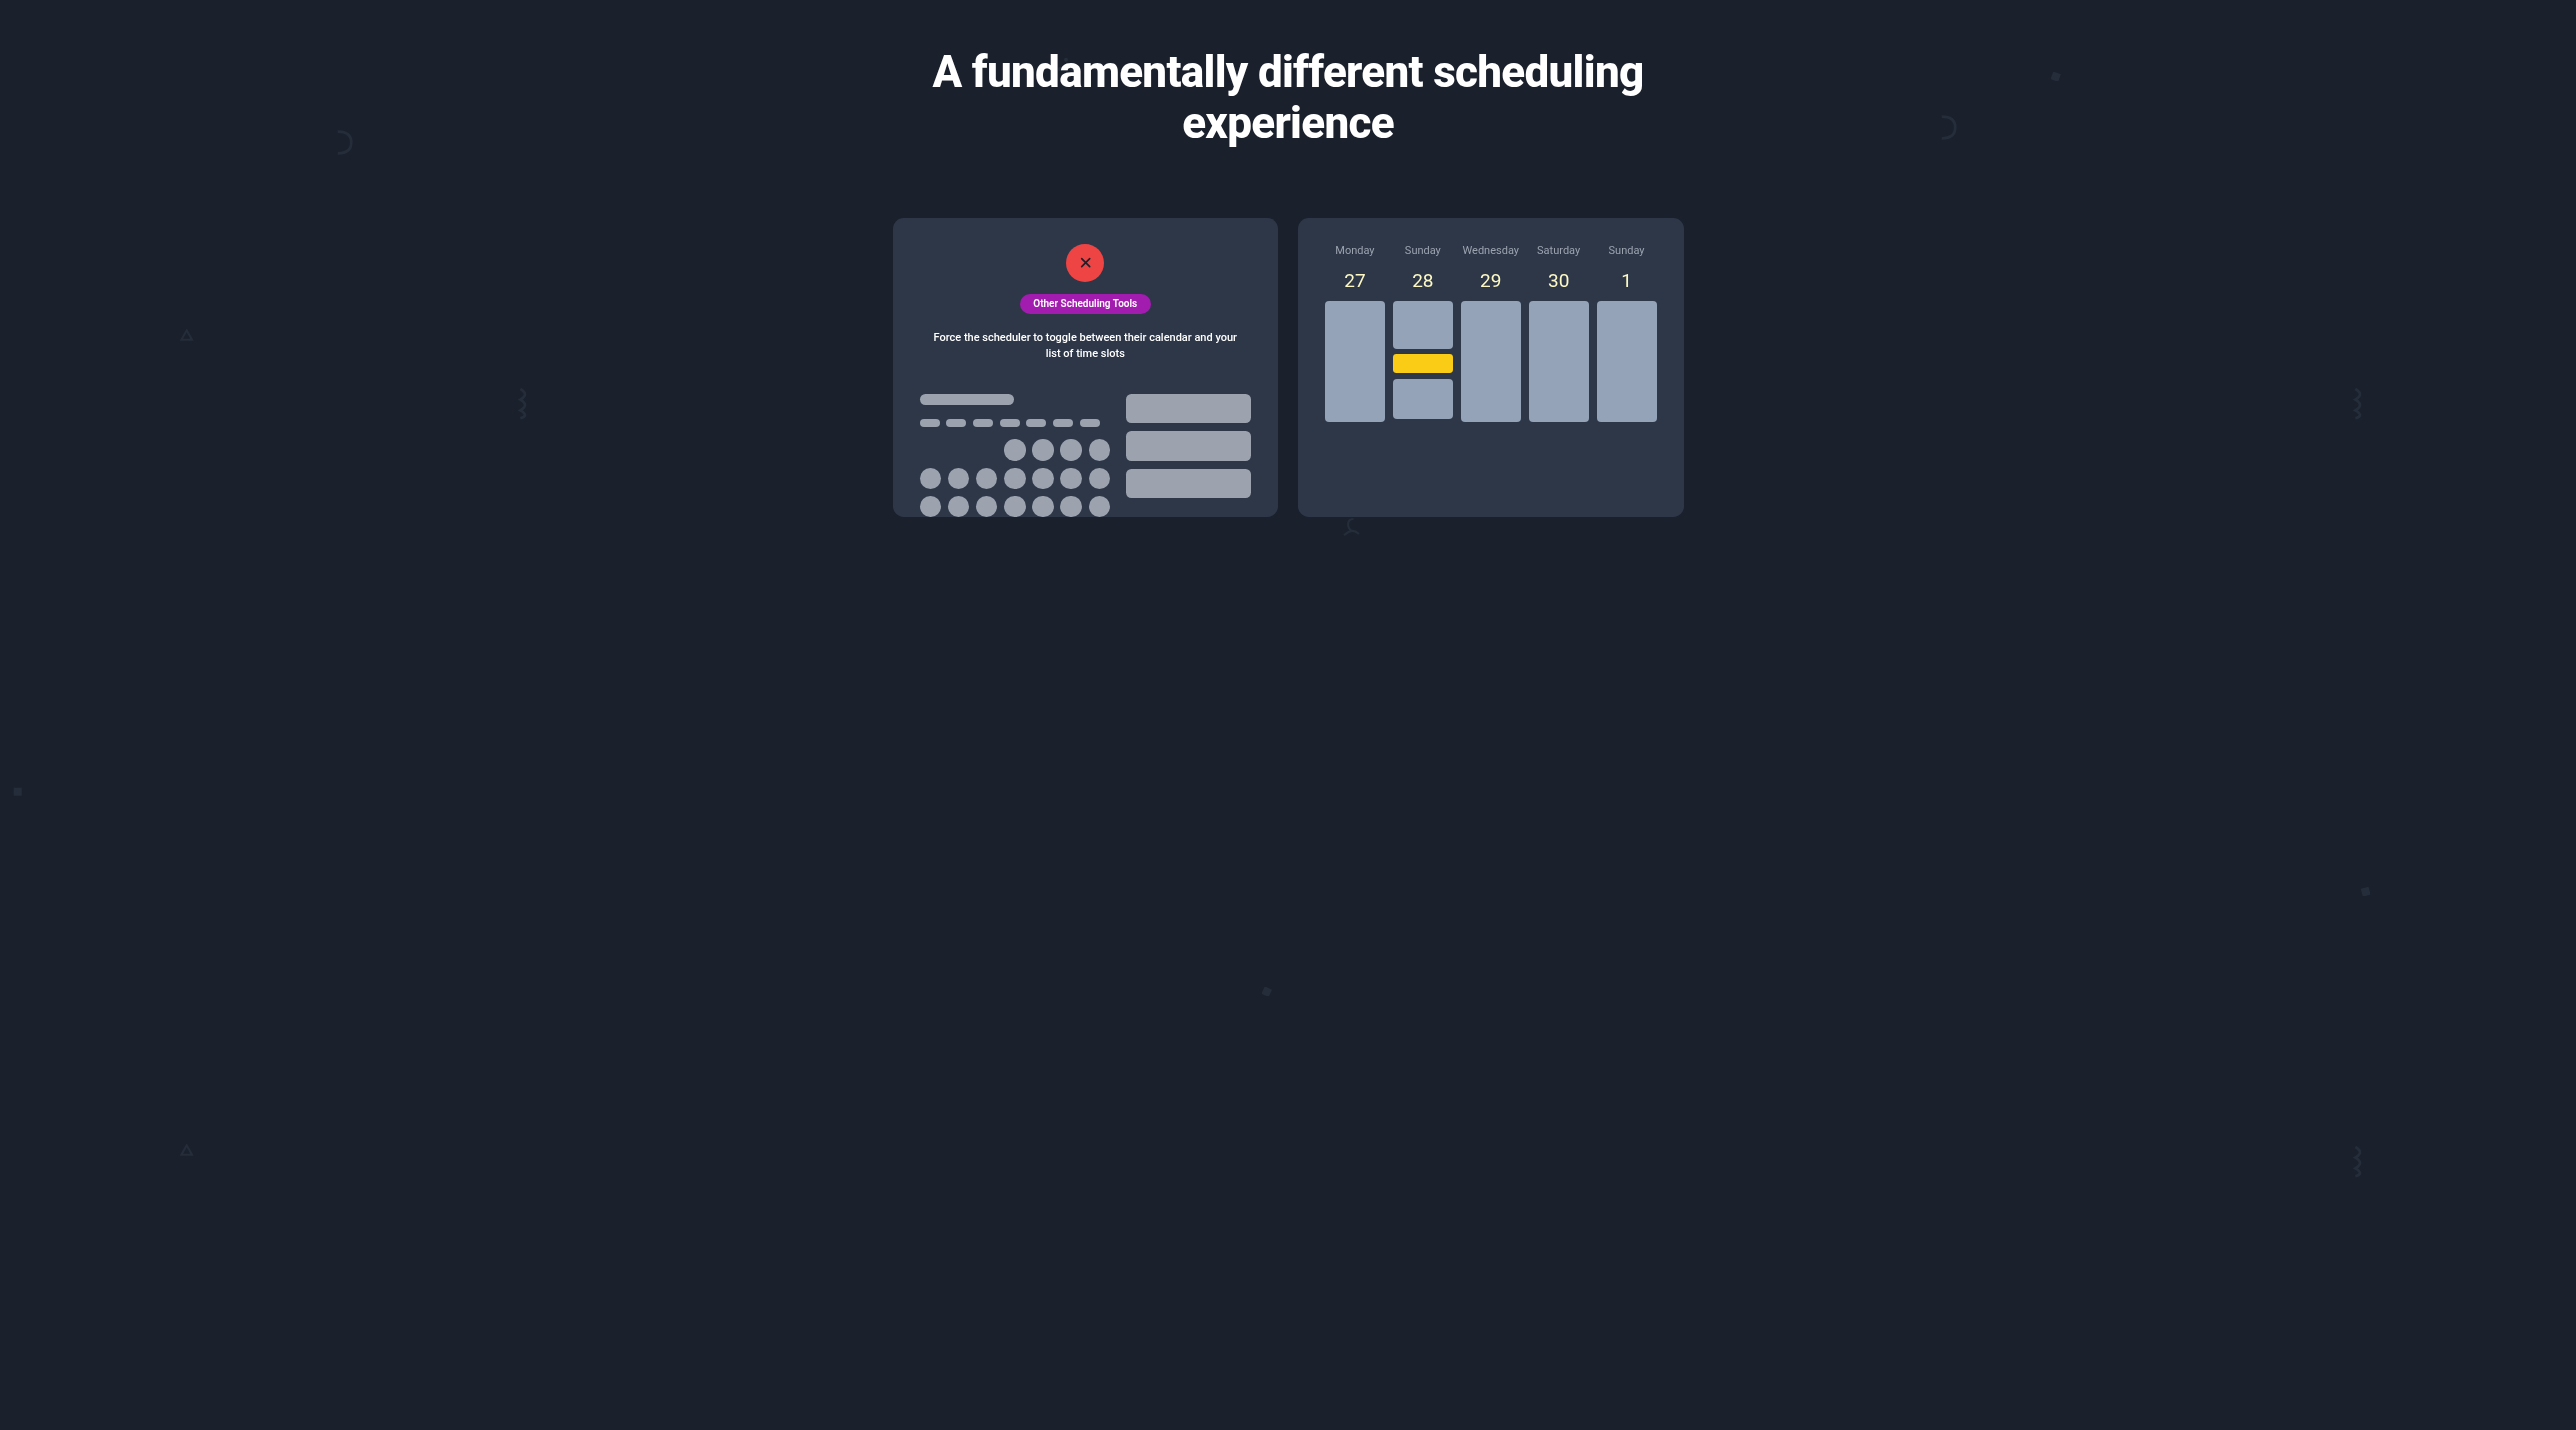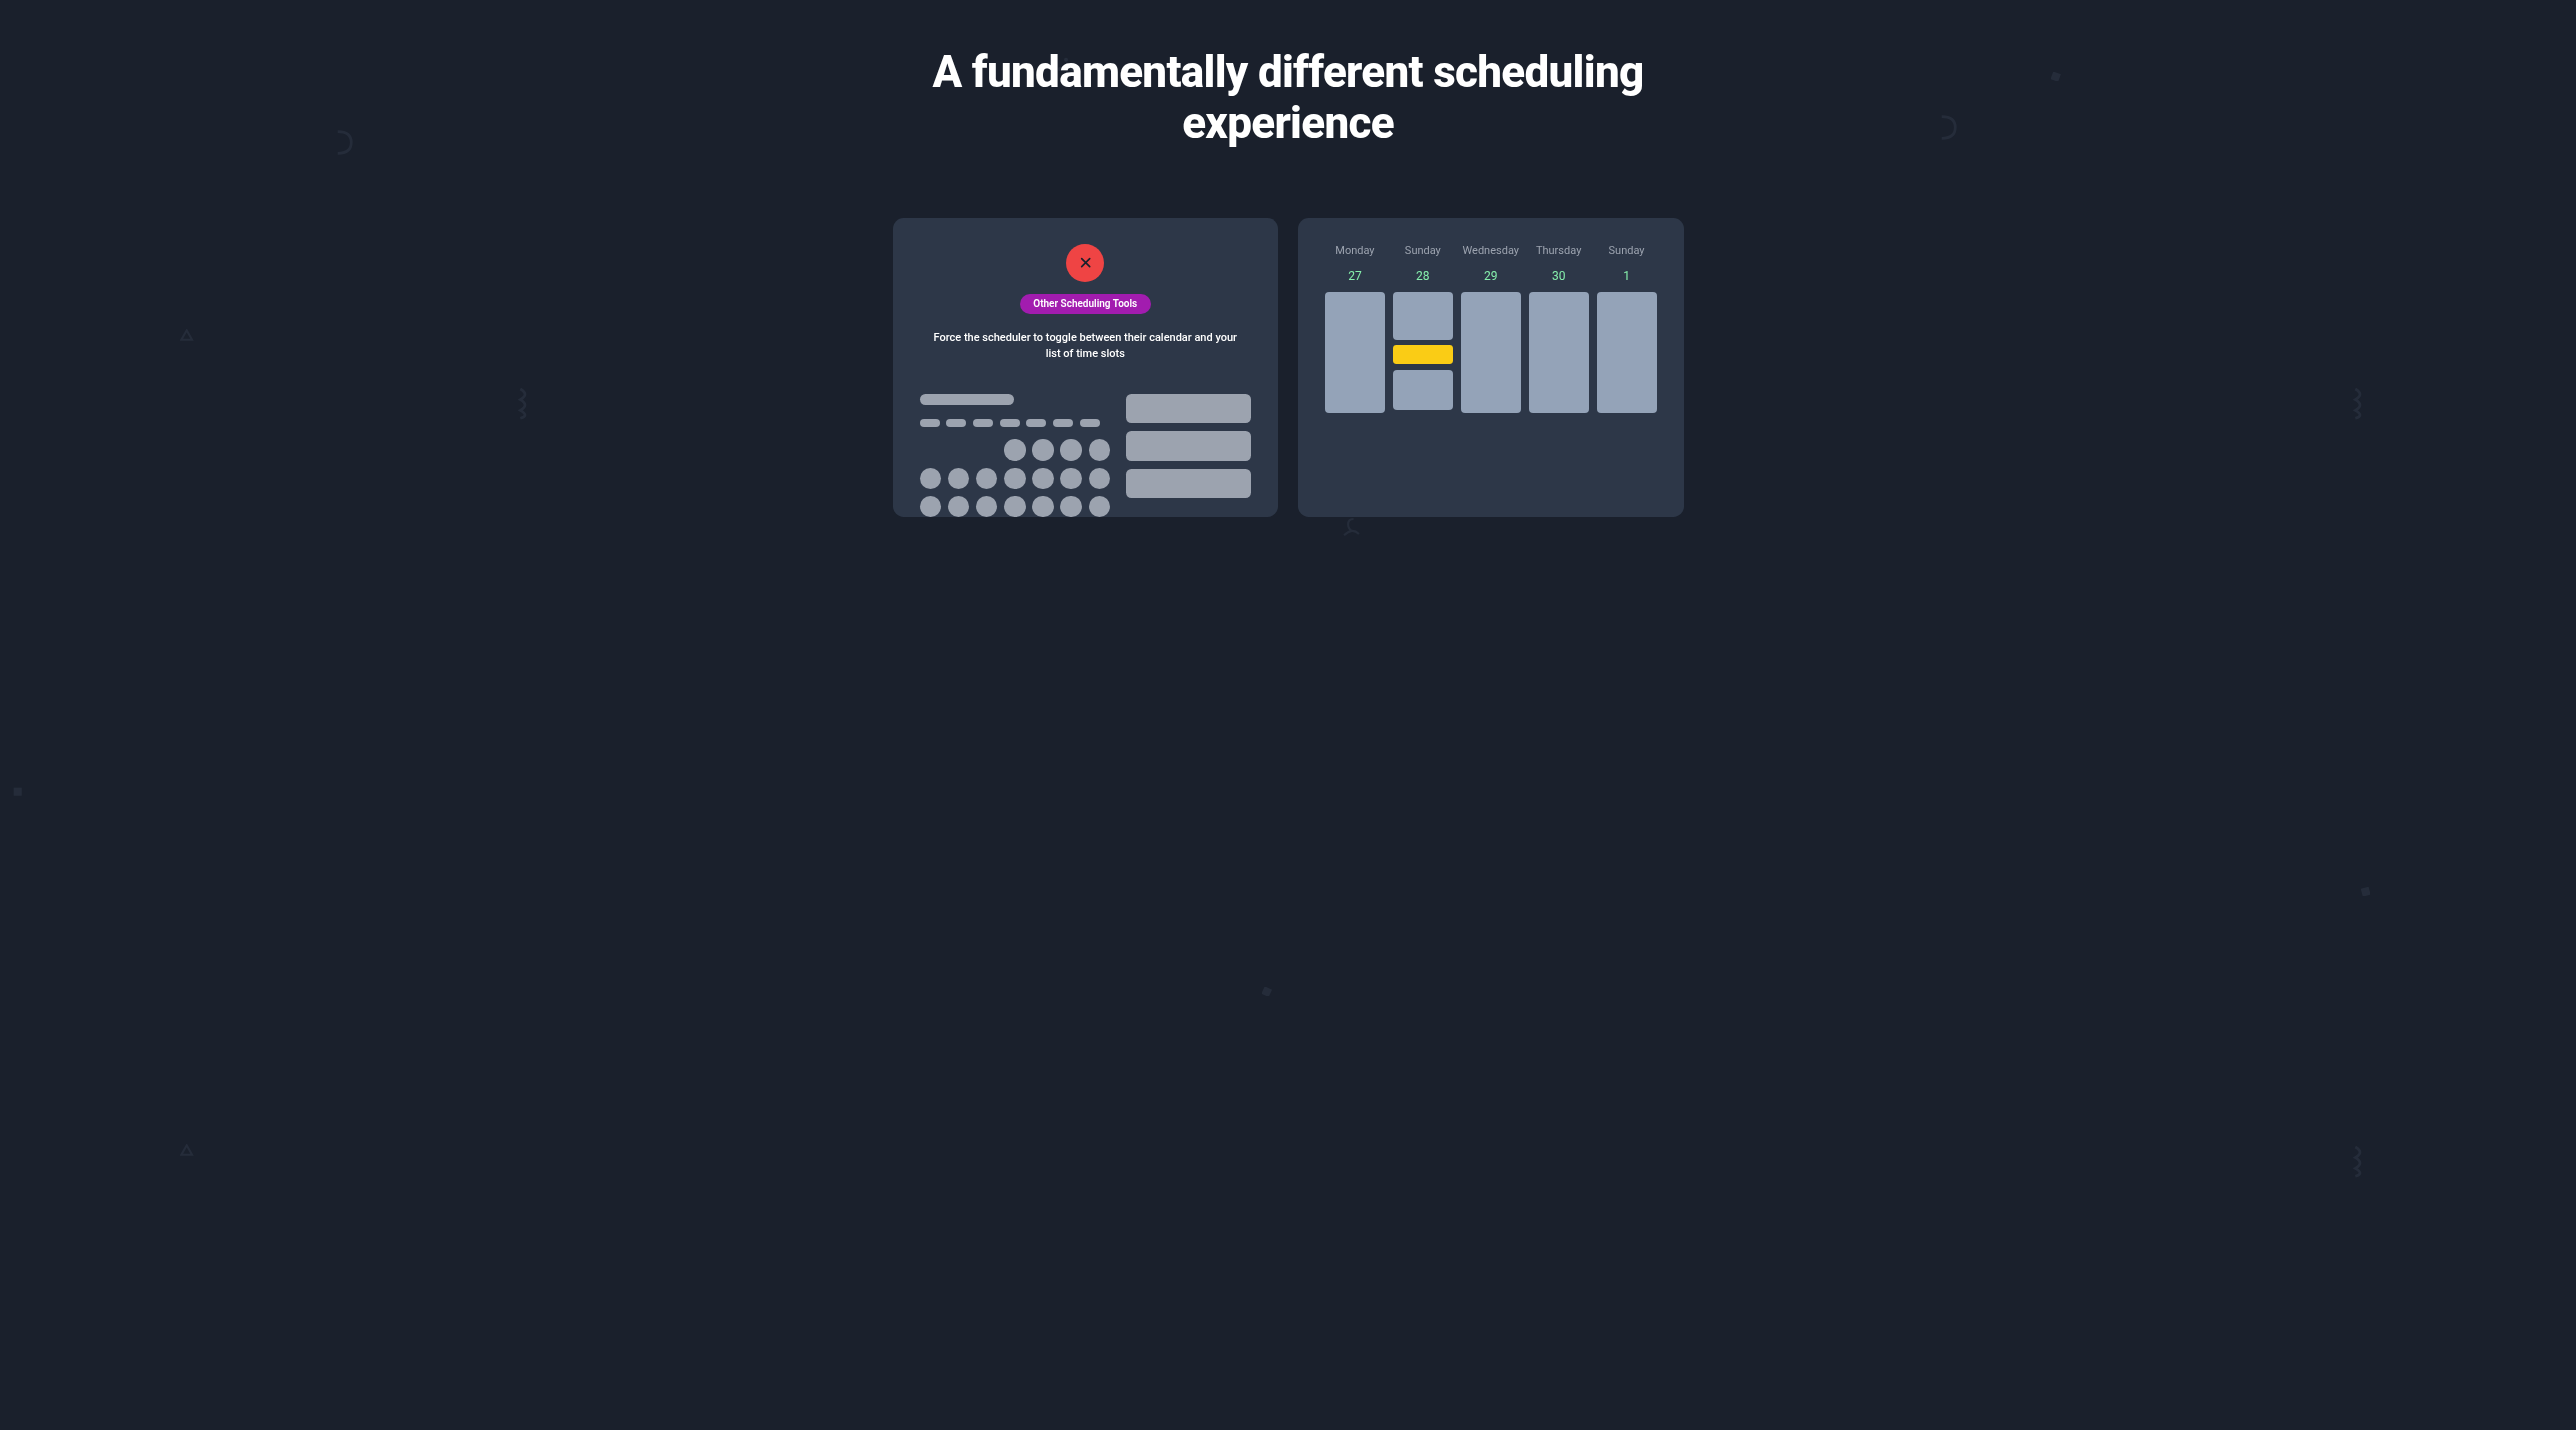--- a/index.html
+++ b/index.html
@@ -150,22 +150,22 @@
 }
 .day-col {
   text-align: center;
 }
 .day-name {
   color: #9ca3af;
   font-size: 11px;
   margin-bottom: 12px;
 }
 .day-num {
-  color: #86efac;
-  font-size: 12px;
+  color: #fef9c3;
+  font-size: 19px;
   font-weight: 400;
 }
 .week-grid {
   display: grid;
   grid-template-columns: repeat(5, 1fr);
   gap: 8px;
   position: relative;
 }
 .col-bg {
   background: #94a3b8;
@@ -314,21 +314,21 @@
           </div>
           <div class="day-col">
             <div class="day-name">Sunday</div>
             <div class="day-num">28</div>
           </div>
           <div class="day-col">
             <div class="day-name">Wednesday</div>
             <div class="day-num">29</div>
           </div>
           <div class="day-col">
-            <div class="day-name">Thursday</div>
+            <div class="day-name">Saturday</div>
             <div class="day-num">30</div>
           </div>
           <div class="day-col">
             <div class="day-name">Sunday</div>
             <div class="day-num">1</div>
           </div>
         </div>
         <div class="week-grid">
           <div class="col-bg"></div>
           <div class="tuesday-col">

